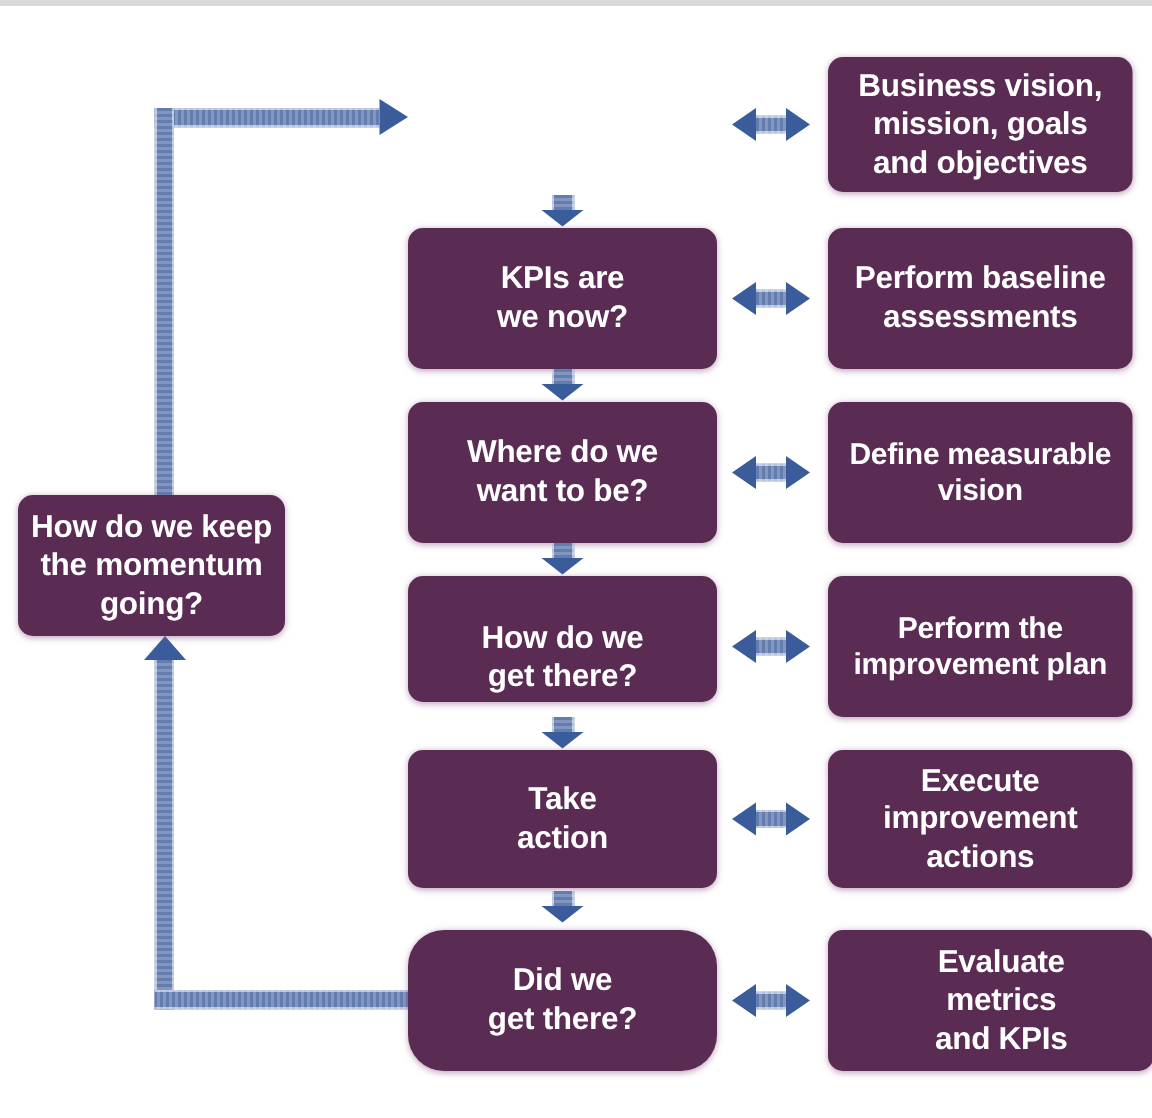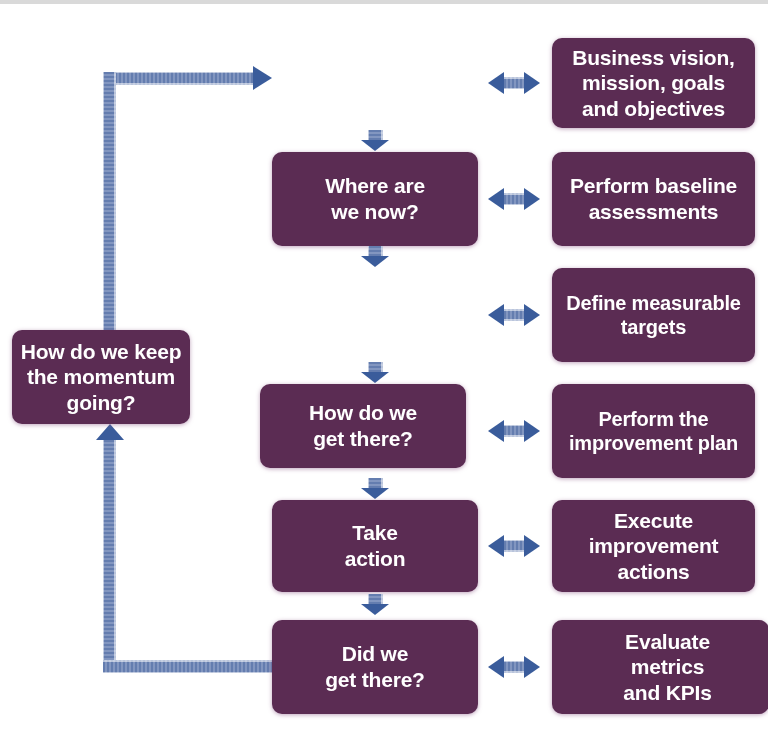--- a/index.html
+++ b/index.html
@@ -86,52 +86,56 @@
     <span class="lbl">Business vision,
 mission, goals
 and objectives</span>
   </div>
   <div class="down-arrow" style="top:130px;">
     <span class="sh"></span>
     <span class="hd"></span>
   </div>
 
   <div class="box" style="left:272px;top:152px;width:206px;height:94px;">
-    <span class="lbl">Where are
+    <span class="lbl">KPIs are
 we now?</span>
   </div>
   <div class="dbl-arrow" style="top:188px;">
     <span class="hl"></span>
     <span class="sh"></span>
     <span class="hr"></span>
   </div>
   <div class="box" style="left:552px;top:152px;width:203px;height:94px;">
     <span class="lbl">Perform baseline
 assessments</span>
   </div>
   <div class="down-arrow" style="top:246px;">
     <span class="sh"></span>
     <span class="hd"></span>
   </div>
 
+  <div class="box" style="left:272px;top:268px;width:206px;height:94px;">
+    <span class="lbl">Where do we
+want to be?</span>
+  </div>
   <div class="dbl-arrow" style="top:304px;">
     <span class="hl"></span>
     <span class="sh"></span>
     <span class="hr"></span>
   </div>
   <div class="box" style="left:552px;top:268px;width:203px;height:94px;">
     <span class="lbl" style="font-size:20px;">Define measurable
-targets</span>
+vision</span>
   </div>
   <div class="down-arrow" style="top:362px;">
     <span class="sh"></span>
     <span class="hd"></span>
   </div>
 
-  <div class="box" style="left:260px;top:384px;width:206px;height:84px;">
+  <div class="box" style="left:272px;top:384px;width:206px;height:84px;align-items:flex-end;">
     <span class="lbl">How do we
 get there?</span>
   </div>
   <div class="dbl-arrow" style="top:420px;">
     <span class="hl"></span>
     <span class="sh"></span>
     <span class="hr"></span>
   </div>
   <div class="box" style="left:552px;top:384px;width:203px;height:94px;">
     <span class="lbl" style="font-size:20px;">Perform the
@@ -154,21 +158,21 @@
   <div class="box" style="left:552px;top:500px;width:203px;height:92px;">
     <span class="lbl">Execute
 improvement
 actions</span>
   </div>
   <div class="down-arrow" style="top:594px;">
     <span class="sh"></span>
     <span class="hd"></span>
   </div>
 
-  <div class="box" style="left:272px;top:620px;width:206px;height:94px;">
+  <div class="box" style="left:272px;top:620px;width:206px;height:94px;border-radius:24px;">
     <span class="lbl">Did we
 get there?</span>
   </div>
   <div class="dbl-arrow" style="top:656px;">
     <span class="hl"></span>
     <span class="sh"></span>
     <span class="hr"></span>
   </div>
   <div class="box" style="left:552px;top:620px;width:203px;height:94px;padding-left:14px;">
     <span class="lbl">Evaluate

